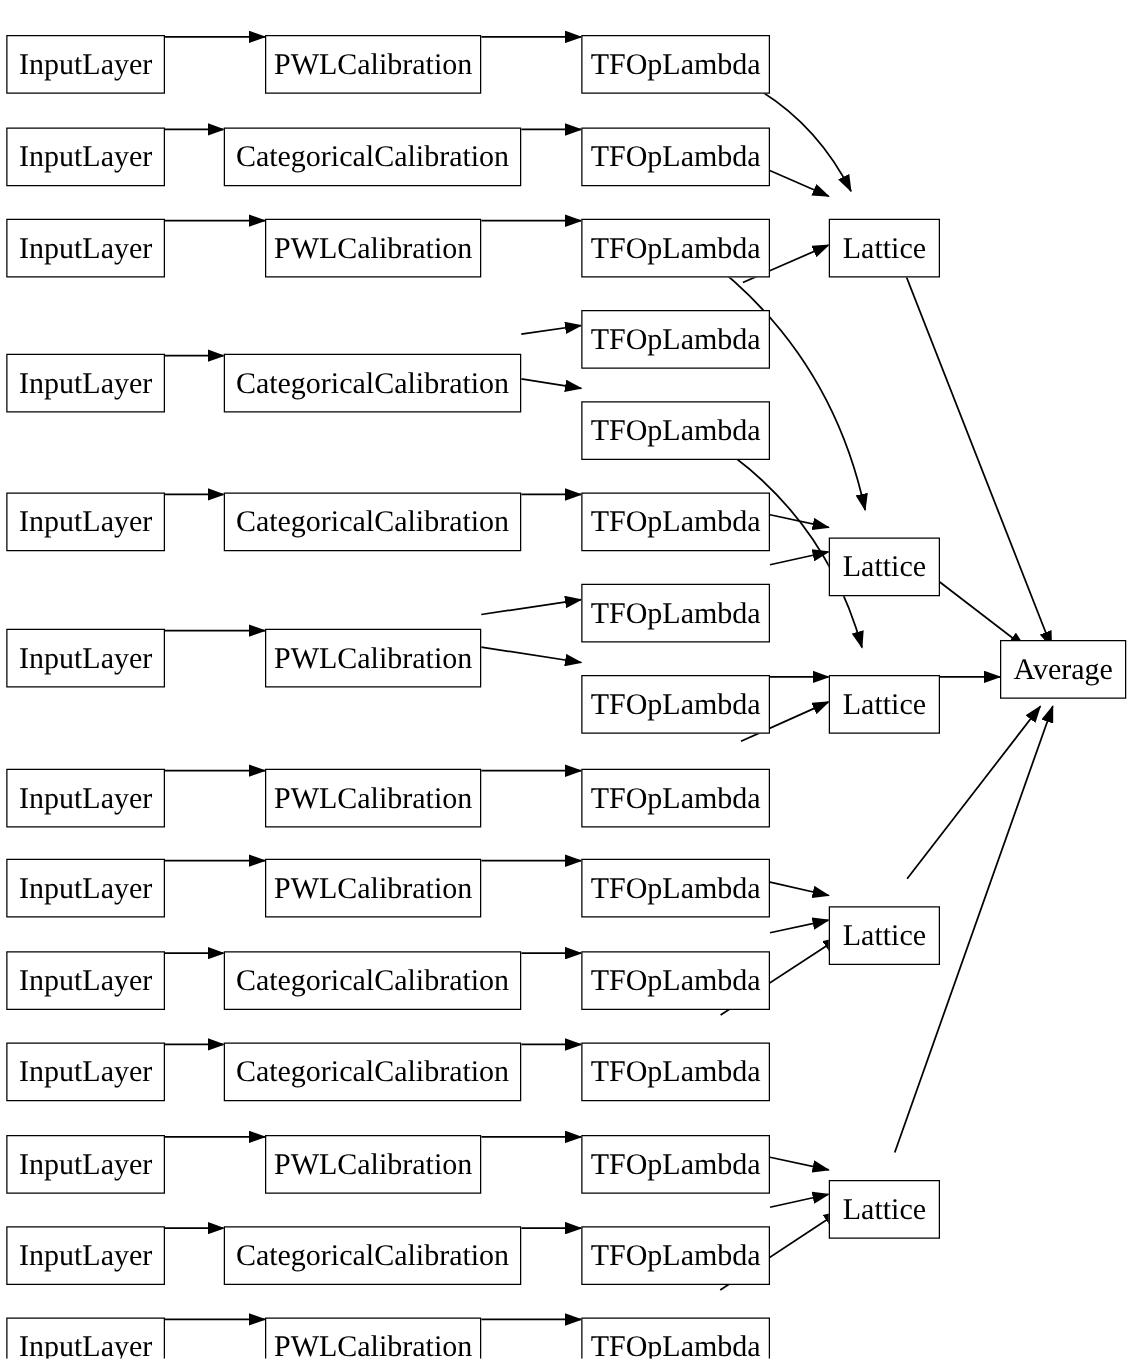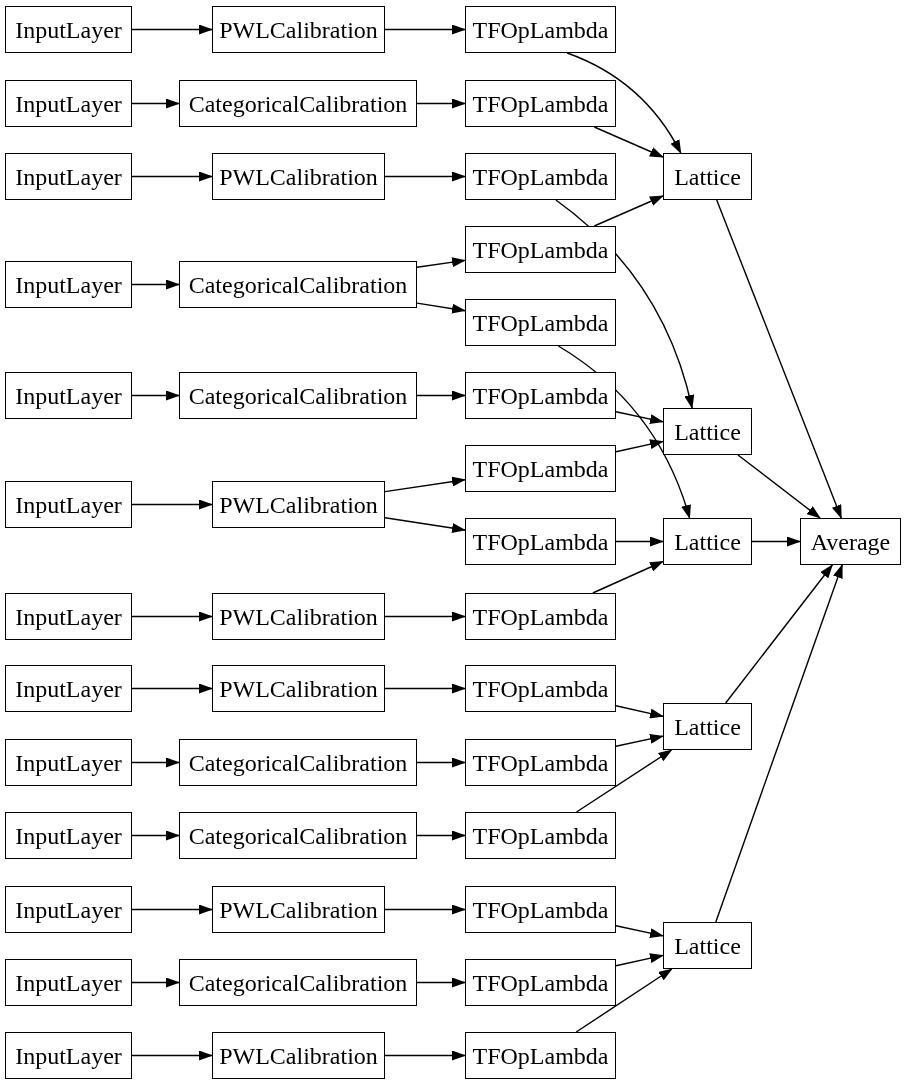--- a/index.html
+++ b/index.html
@@ -22,20 +22,21 @@
     border: 1.5px solid #000000;
     background: #ffffff;
     display: flex;
     align-items: center;
     justify-content: center;
     font-size: 24px;
     line-height: 1;
     color: #000000;
     white-space: nowrap;
     z-index: 1;
+    margin-top: 22px;
   }
 </style>
 </head>
 <body>
 
 <div id="stage">
   <svg id="edge-layer" width="905" height="1087" viewBox="0 0 905 1087" xmlns="http://www.w3.org/2000/svg">
     <defs>
       <marker id="arrow" markerUnits="userSpaceOnUse" markerWidth="14" markerHeight="10" refX="13" refY="5" orient="auto">
         <path d="M0,0 L14,5 L0,10 z" fill="#000000"></path>
@@ -224,17 +225,17 @@
       </div>
       <div class="node" style="left: 663px; top: 518px; width: 89px; height: 47px; border-color: rgb(0, 0, 0); background: rgb(255, 255, 255); color: rgb(0, 0, 0);">
         <span>Lattice</span>
       </div>
       <div class="node" style="left: 663px; top: 703px; width: 89px; height: 47px; border-color: rgb(0, 0, 0); background: rgb(255, 255, 255); color: rgb(0, 0, 0);">
         <span>Lattice</span>
       </div>
       <div class="node" style="left: 663px; top: 922px; width: 89px; height: 47px; border-color: rgb(0, 0, 0); background: rgb(255, 255, 255); color: rgb(0, 0, 0);">
         <span>Lattice</span>
       </div>
-      <div class="node" style="left: 800px; top: 518px; width: 101px; height: 47px; border-color: rgb(0, 0, 0); background: rgb(255, 255, 255); color: rgb(0, 0, 0);">
+      <div class="node" style="left: 800px; top: 490px; width: 101px; height: 47px; border-color: rgb(0, 0, 0); background: rgb(255, 255, 255); color: rgb(0, 0, 0);">
         <span>Average</span>
       </div>
     </div>
 </div>
 
 </body></html>

